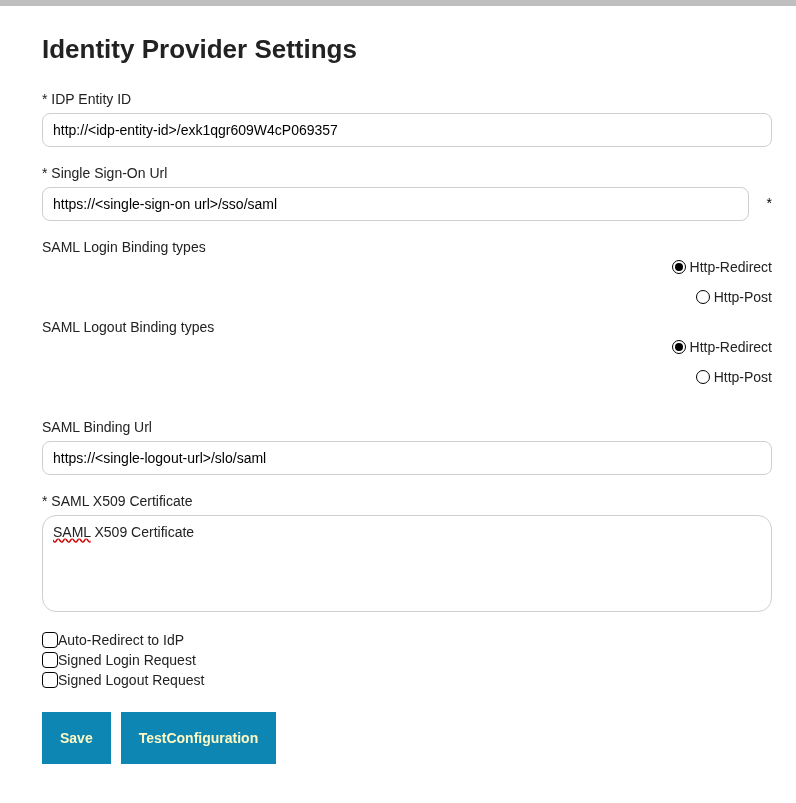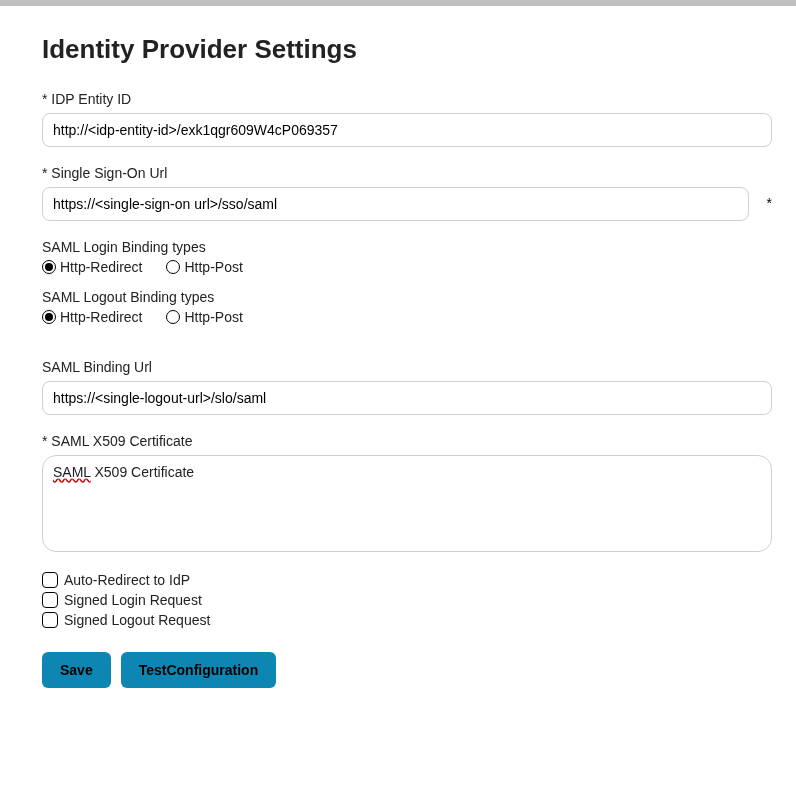--- a/index.html
+++ b/index.html
@@ -60,22 +60,23 @@
   .sso-row .text-input { flex: 1; }
   .req-star { color:#000; font-size:14px; padding-bottom:2px; }
 
   .radio-group { margin-bottom: 14px; }
   .radio-group .group-label {
     font-size: 14px;
     margin-bottom: 4px;
   }
   .radio-row {
     display: flex;
-    gap: 24px;
-    align-items: flex-start;
+    gap: 14px;
+    align-items: flex-end;
+    flex-direction: column;
   }
   .radio-item {
     display: flex;
     align-items: center;
     gap: 4px;
     cursor: pointer;
   }
   .radio-circle {
     width: 14px;
     height: 14px;
@@ -94,43 +95,42 @@
     border-radius: 50%;
   }
   .radio-text { font-size: 14px; }
 
   .logout-url-block { margin-top: 34px; margin-bottom: 18px; }
 
   .checkbox-list { margin-top: 14px; margin-bottom: 22px; }
   .checkbox-item {
     display: flex;
     align-items: center;
-    gap: 6px;
     margin-bottom: 0px;
     cursor: pointer;
     line-height: 20px;
   }
   .checkbox-box {
     width: 16px;
     height: 16px;
     border: 1.5px solid #000;
     border-radius: 4px;
     flex-shrink: 0;
   }
   .checkbox-text { font-size: 14px; }
 
   .button-row { display: flex; gap: 10px; }
   .btn {
     background: #0d86b3;
-    color: #000000;
+    color: #fef9c3;
     font-size: 14px;
     font-weight: bold;
     border: none;
-    border-radius: 6px;
-    padding: 10px 18px;
+    border-radius: 0;
+    padding: 18px 18px;
     cursor: pointer;
   }
 
   .spellwave {
     text-decoration: underline wavy #d10000;
     text-decoration-skip-ink: none;
   }
 </style>
 </head>
 <body>

